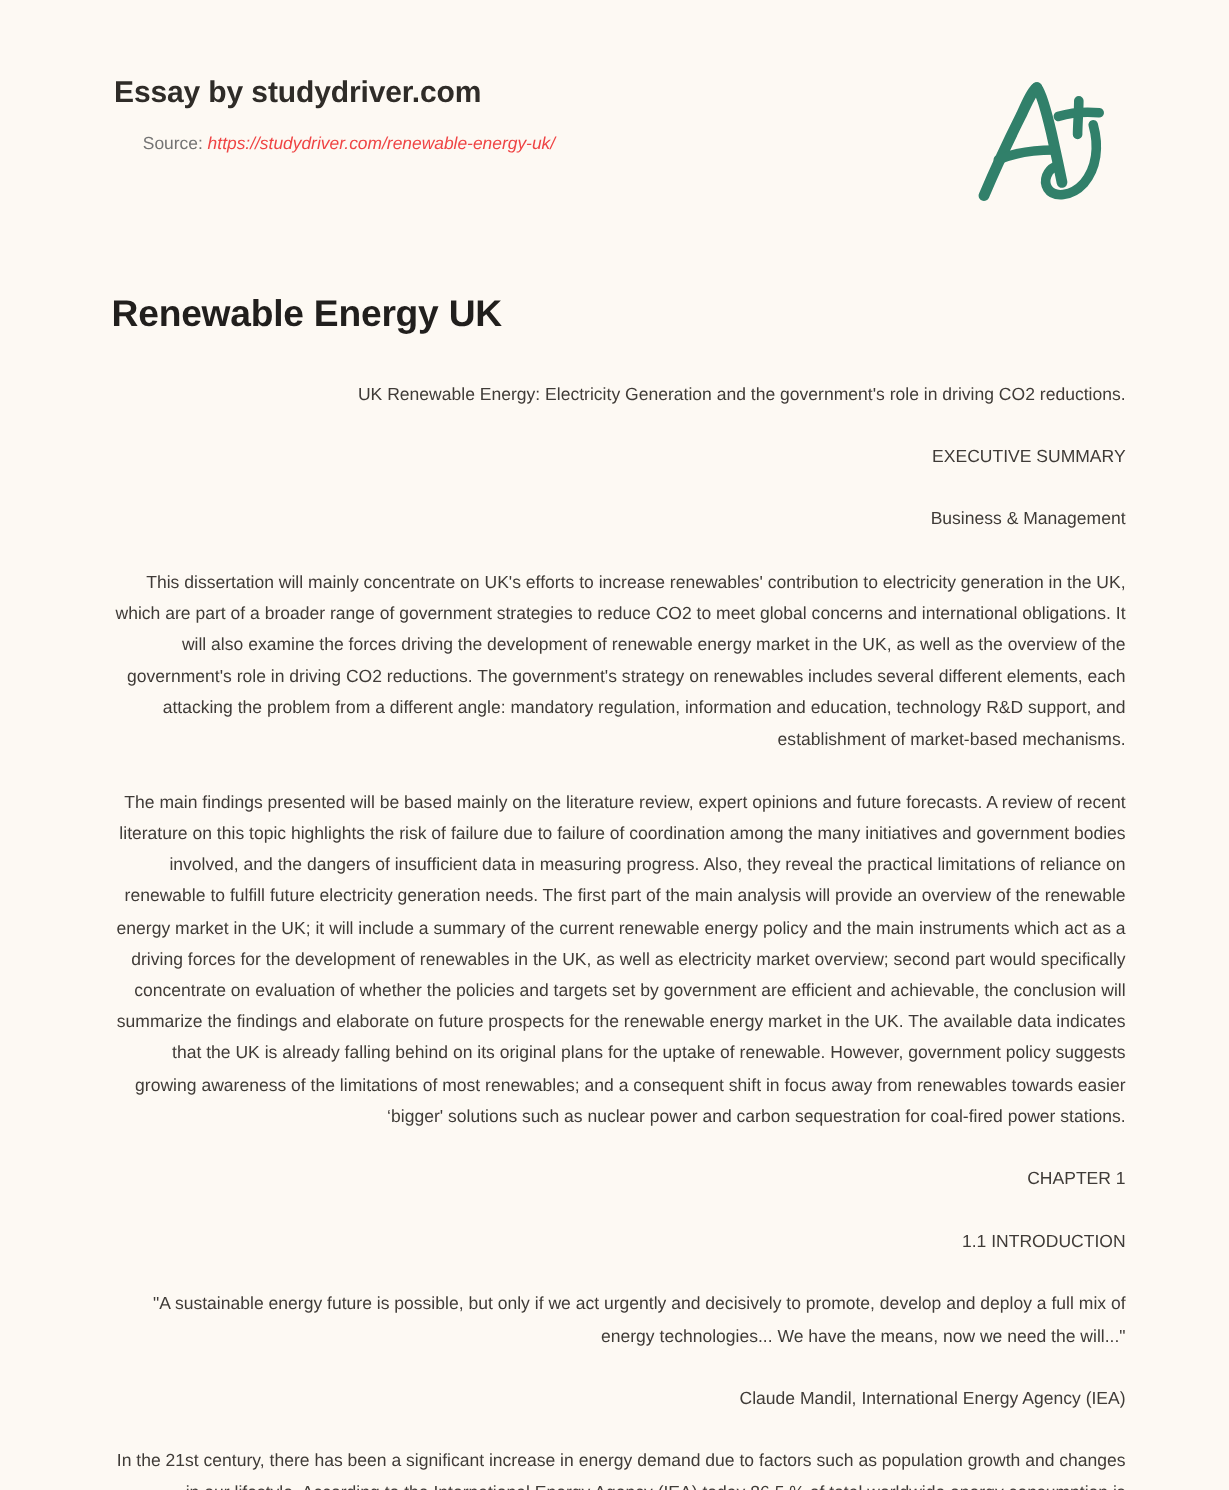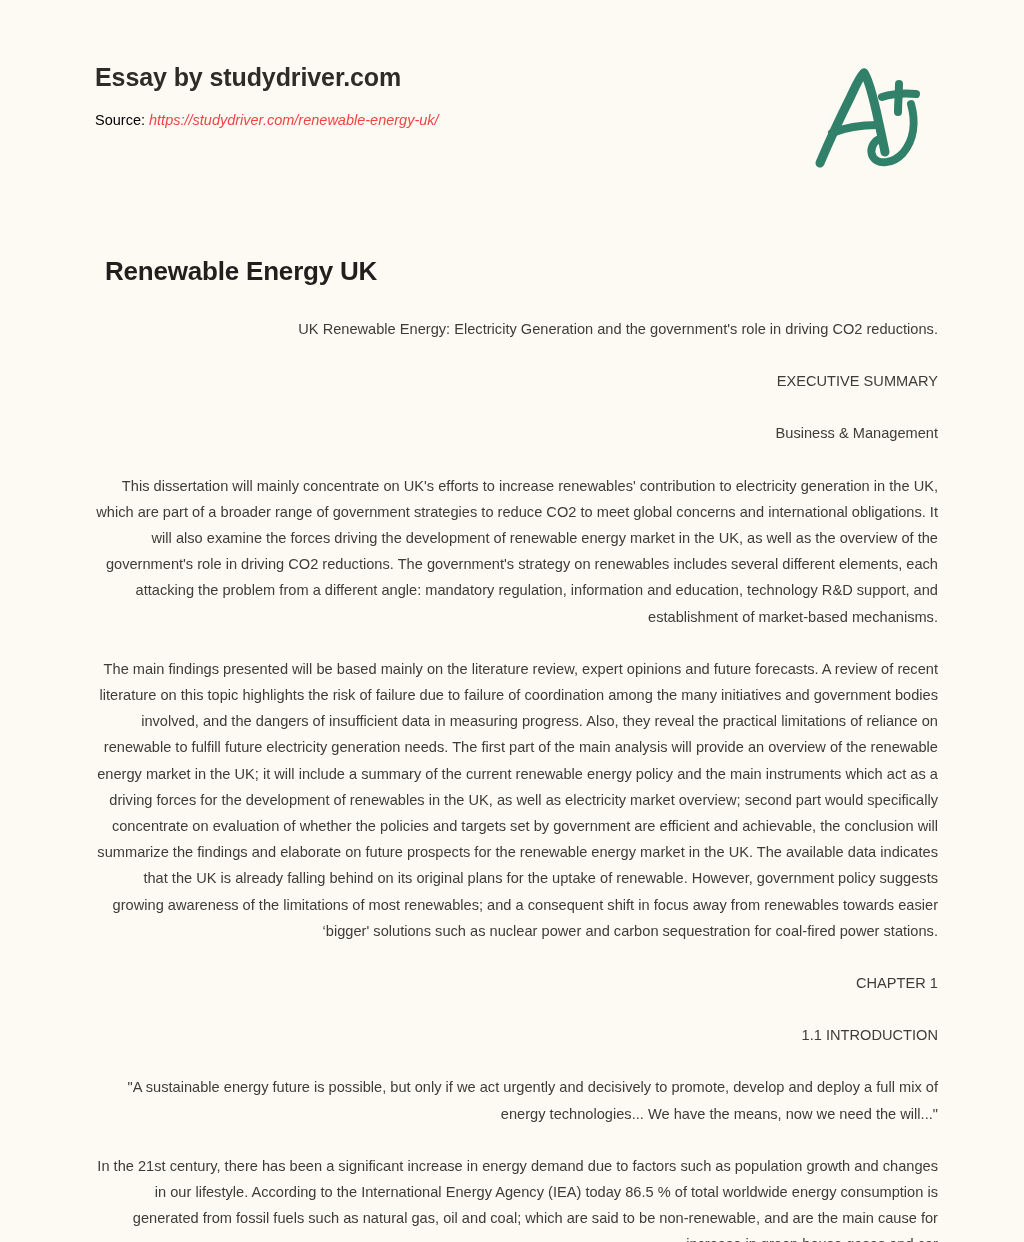--- a/index.html
+++ b/index.html
@@ -52,21 +52,22 @@
 
   .source-line {
     margin: 19px 0 0 0;
     font-size: 14.5px;
     line-height: 1.3;
     color: #8e8a85;
     white-space: nowrap;
   }
 
   .source-label {
-    color: #000000;
+    color: #737373;
+    margin-left: 24px;
   }
 
   .source-url {
     color: #ef4444;
     text-decoration: none;
     font-style: italic;
   }
 
   .logo {
     position: absolute;
@@ -79,22 +80,22 @@
     display: block;
     width: 125px;
     height: 115px;
   }
 
   
   .page-title {
     position: absolute;
     left: 93px;
     top: 243px;
-    margin: 12px;
-    font-size: 26px;
+    margin: 0;
+    font-size: 31px;
     font-weight: bold;
     letter-spacing: -0.2px;
     color: #211f1d;
     line-height: 1.25;
   }
 
   
   .article {
     position: absolute;
     left: 93px;
@@ -161,16 +162,17 @@
 
   <div class="article">
     <p class="short">UK Renewable Energy: Electricity Generation and the government's role in driving CO2 reductions.</p>
     <p class="short">EXECUTIVE SUMMARY</p>
     <p class="short">Business &amp; Management</p>
     <p>This dissertation will mainly concentrate on UK's efforts to increase renewables' contribution to electricity generation in the UK, which are part of a broader range of government strategies to reduce CO2 to meet global concerns and international obligations. It will also examine the forces driving the development of renewable energy market in the UK, as well as the overview of the government's role in driving CO2 reductions. The government's strategy on renewables includes several different elements, each attacking the problem from a different angle: mandatory regulation, information and education, technology R&amp;D support, and establishment of market-based mechanisms.</p>
     <p>The main findings presented will be based mainly on the literature review, expert opinions and future forecasts. A review of recent literature on this topic highlights the risk of failure due to failure of coordination among the many initiatives and government bodies involved, and the dangers of insufficient data in measuring progress. Also, they reveal the practical limitations of reliance on renewable to fulfill future electricity generation needs. The first part of the main analysis will provide an overview of the renewable energy market in the UK; it will include a summary of the current renewable energy policy and the main instruments which act as a driving forces for the development of renewables in the UK, as well as electricity market overview; second part would specifically concentrate on evaluation of whether the policies and targets set by government are efficient and achievable, the conclusion will summarize the findings and elaborate on future prospects for the renewable energy market in the UK. The available data indicates that the UK is already falling behind on its original plans for the uptake of renewable. However, government policy suggests growing awareness of the limitations of most renewables; and a consequent shift in focus away from renewables towards easier ‘bigger' solutions such as nuclear power and carbon sequestration for coal-fired power stations.</p>
     <p class="short">CHAPTER 1</p>
     <p class="short">1.1 INTRODUCTION</p>
     <p>"A sustainable energy future is possible, but only if we act urgently and decisively to promote, develop and deploy a full mix of energy technologies... We have the means, now we need the will..."</p>
+    <p class="short">Claude Mandil, International Energy Agency (IEA)</p>
     <p>In the 21st century, there has been a significant increase in energy demand due to factors such as population growth and changes in our lifestyle. According to the International Energy Agency (IEA) today 86.5 % of total worldwide energy consumption is generated from fossil fuels such as natural gas, oil and coal; which are said to be non-renewable, and are the main cause for increase in green house gases and car</p>
   </div>
 
 </div>
 
 </body></html>

